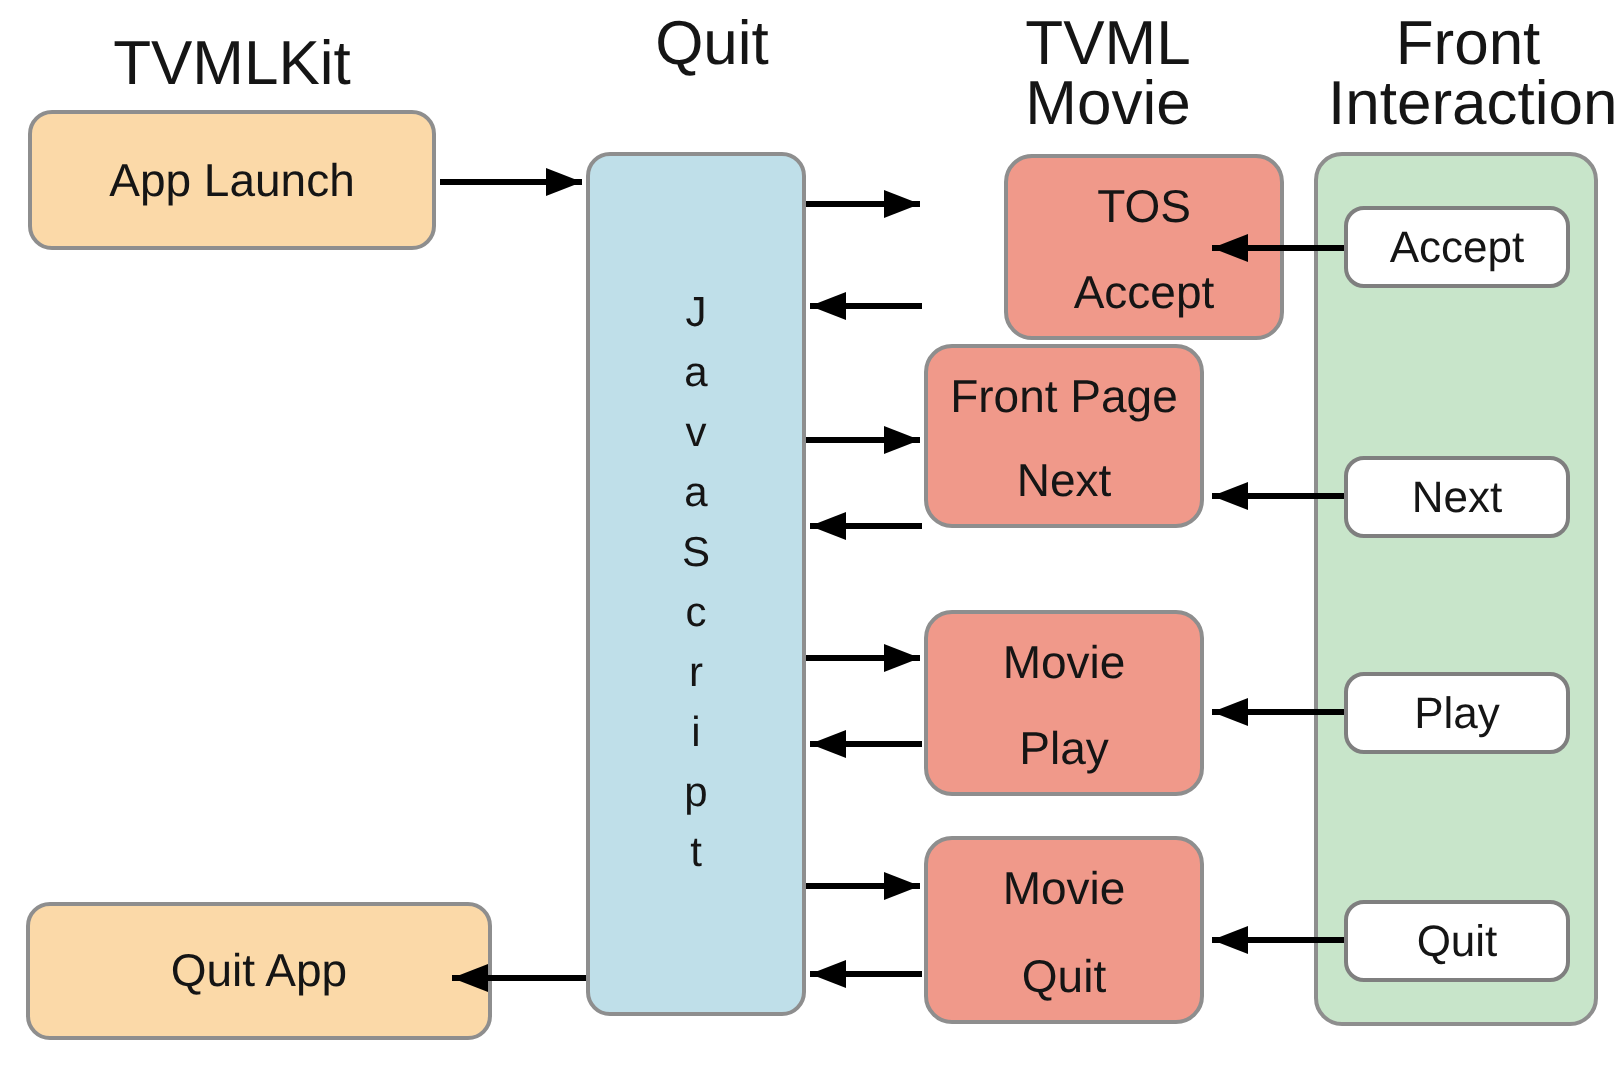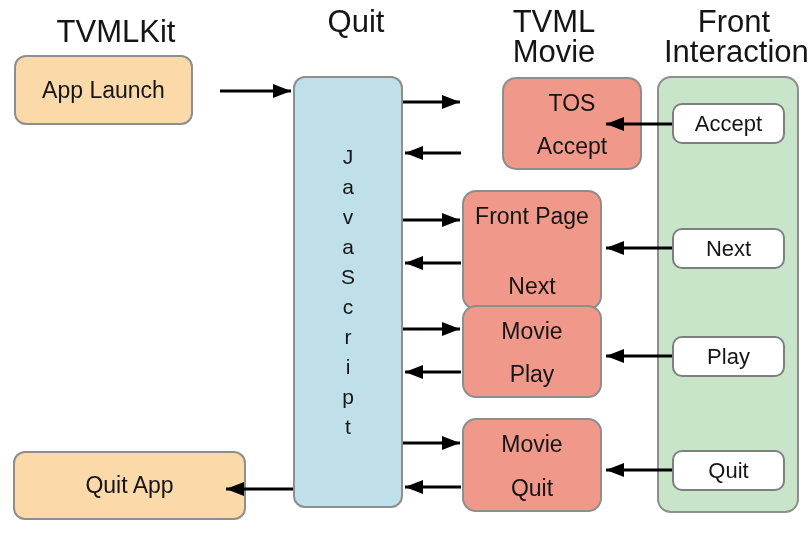--- a/index.html
+++ b/index.html
@@ -43,21 +43,21 @@
     border: 2px solid var(--box-border);
     display: flex;
     align-items: center;
     justify-content: center;
     font-size: 23px;
   }
   .peach-box {
     background: var(--peach);
     border-radius: 12px;
   }
-  .app-launch { left: 14px; top: 55px;  width: 179px; height: 70px; }
+  .app-launch { left: 14px; top: 55px;  width: 204px; height: 70px; }
   .quit-app   { left: 13px; top: 451px; width: 233px; height: 69px; }
 
   .js-box {
     left: 293px; top: 76px; width: 110px; height: 432px;
     background: var(--blue);
     border-radius: 12px;
     flex-direction: column;
   }
   .js-letter {
     font-size: 21px;
@@ -68,21 +68,21 @@
   .tvml-box {
     left: 462px; width: 140px;
     background: var(--salmon);
     border-radius: 14px;
     flex-direction: column;
     justify-content: space-between;
     padding: 11px 0 9px 0;
     line-height: 26px;
   }
   .tvml-1 { top: 77px;  height: 93px; margin-left: 40px; }
-  .tvml-2 { top: 190px; height: 120px; }
+  .tvml-2 { top: 172px; height: 92px; }
   .tvml-3 { top: 305px; height: 93px; }
   .tvml-4 { top: 418px; height: 94px; }
 
   .green-panel {
     position: absolute;
     left: 657px; top: 76px; width: 142px; height: 437px;
     background: var(--green);
     border: 2px solid var(--box-border);
     border-radius: 14px;
   }

